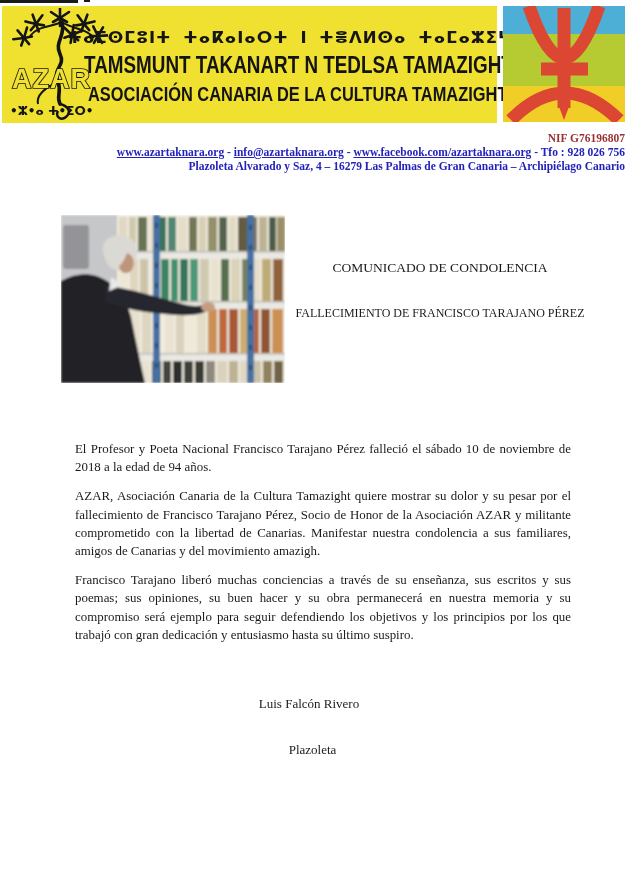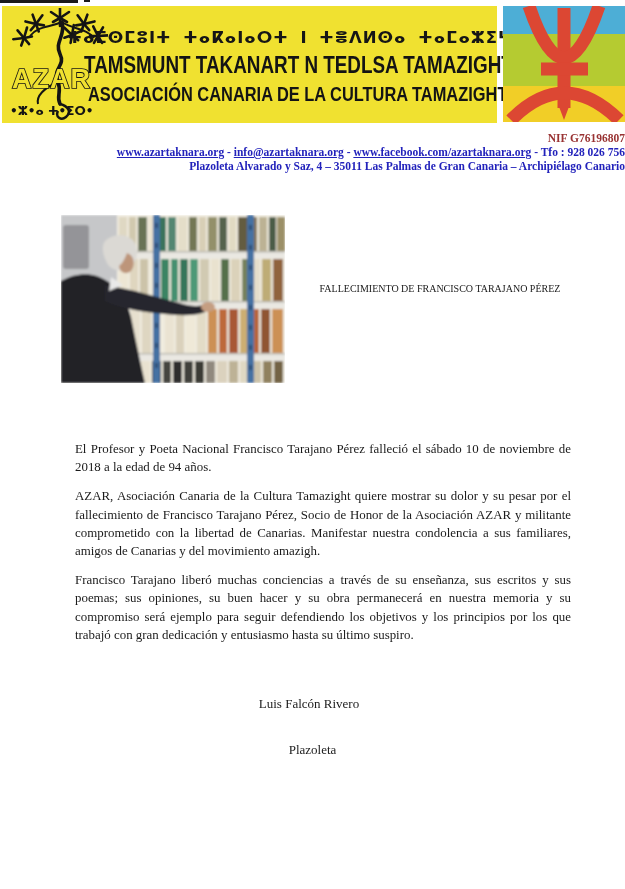--- a/index.html
+++ b/index.html
@@ -37,21 +37,21 @@
   .nif{color:#993333;}
   .contact-line{color:#2222BB;padding-left:20px;}
   .clink{text-decoration:underline;cursor:pointer;}
 
   
   .photo{position:absolute;left:61px;top:215px;width:224px;height:168px;}
 
   
   .titles{position:absolute;left:294px;top:259px;width:292px;text-align:center;color:#1a1a1a;}
   .doc-title{font-size:13.5px;line-height:18px;}
-  .doc-subtitle{font-size:10px;line-height:19px;margin-top:20px;}
+  .doc-subtitle{font-size:12px;line-height:19px;margin-top:27px;}
 
   
   .bodytext{position:absolute;left:57px;top:440px;width:514px;color:#1a1a1a;}
   .bodytext p{margin:0 0 11px 18px;font-size:12.9px;line-height:18.2px;text-align:justify;}
 
   
   .sig-name{position:absolute;left:0;top:696px;width:618px;text-align:center;font-size:13px;color:#1a1a1a;}
   .sig-role{position:absolute;left:0;top:742px;width:625px;text-align:center;font-size:13px;color:#1a1a1a;}
 </style>
 </head>
@@ -116,21 +116,21 @@
         <polygon points="55,98 67,98 61,114" fill="#DC4733"></polygon>
       </svg>
     </div>
   </header>
 
   <section class="contact">
     <div class="nif">NIF G76196807</div>
     <div class="contact-line">
       <span class="clink">www.azartaknara.org</span><span> - </span><span class="clink">info@azartaknara.org</span><span> - </span><span class="clink">www.facebook.com/azartaknara.org</span><span> - </span><span>Tfo : 928 026 756</span>
     </div>
-    <div class="contact-line">Plazoleta Alvarado y Saz, 4 – 35011 Las Palmas de Gran Canaria – Archipiélago Canario</div>
+    <div class="contact-line">Plazoleta Alvarado y Saz, 4 – 16279 Las Palmas de Gran Canaria – Archipiélago Canario</div>
   </section>
 
   <svg class="photo" width="224" height="168" viewBox="0 0 224 168">
     <defs>
         <filter id="soft">
           <feGaussianBlur stdDeviation="0.8"></feGaussianBlur>
         </filter>
       </defs>
     <g filter="url(#soft)">
       <rect x="0" y="0" width="224" height="168" fill="#d7d5d0"></rect>
@@ -246,20 +246,21 @@
         <ellipse cx="147" cy="92" rx="7" ry="5" fill="#c2987b"></ellipse>
         <path d="M50,62 L62,70 L48,76 Z" fill="#e8e8e8"></path>
         <path d="M44,26 C52,18 68,18 74,28 C78,36 76,46 70,52 C62,58 50,56 46,48 C42,40 40,32 44,26 Z" fill="#d9d7d2"></path>
         <path d="M66,38 C73,40 75,50 70,56 C65,60 59,58 58,51 C62,48 64,43 66,38 Z" fill="#b98f72"></path>
       </g>
       <rect x="0" y="0" width="224" height="168" fill="#ffffff" opacity="0.06"></rect>
     </g>
   </svg>
 
   <div class="titles">
+    <div class="doc-title">COMUNICADO DE CONDOLENCIA</div>
     <div class="doc-subtitle">FALLECIMIENTO DE FRANCISCO TARAJANO PÉREZ</div>
   </div>
 
   <div class="bodytext">
     <p>El Profesor y Poeta Nacional Francisco Tarajano Pérez falleció el sábado 10 de noviembre de 2018 a la edad de 94 años.</p>
     <p>AZAR, Asociación Canaria de la Cultura Tamazight quiere mostrar su dolor y su pesar por el fallecimiento de Francisco Tarajano Pérez, Socio de Honor de la Asociación AZAR y militante comprometido con la libertad de Canarias. Manifestar nuestra condolencia a sus familiares, amigos de Canarias y del movimiento amazigh.</p>
     <p>Francisco Tarajano liberó muchas conciencias a través de su enseñanza, sus escritos y sus poemas; sus opiniones, su buen hacer y su obra permanecerá en nuestra memoria y su compromiso será ejemplo para seguir defendiendo los objetivos y los principios por los que trabajó con gran dedicación y entusiasmo hasta su último suspiro.</p>
   </div>
 
   <div class="sig-name">Luis Falcón Rivero</div>

